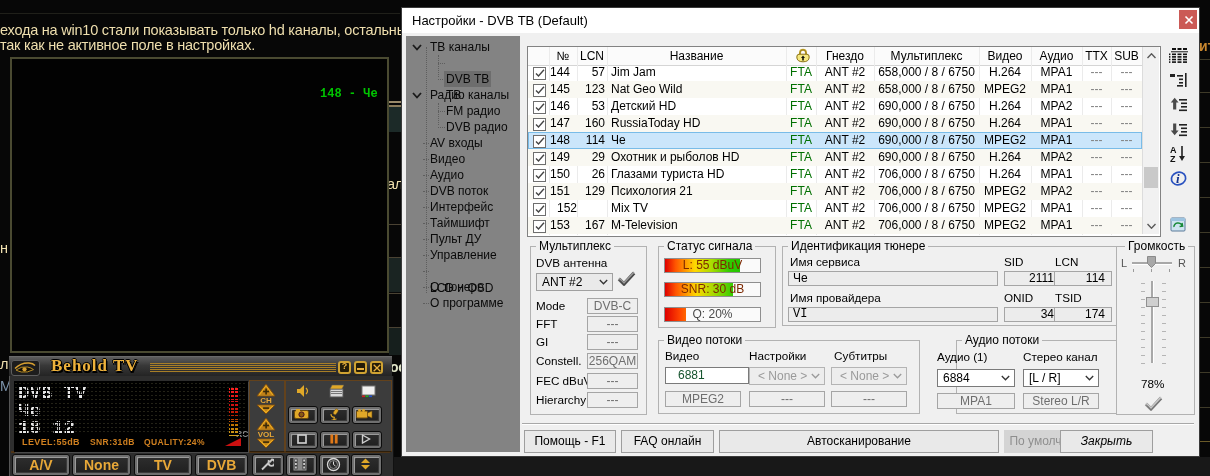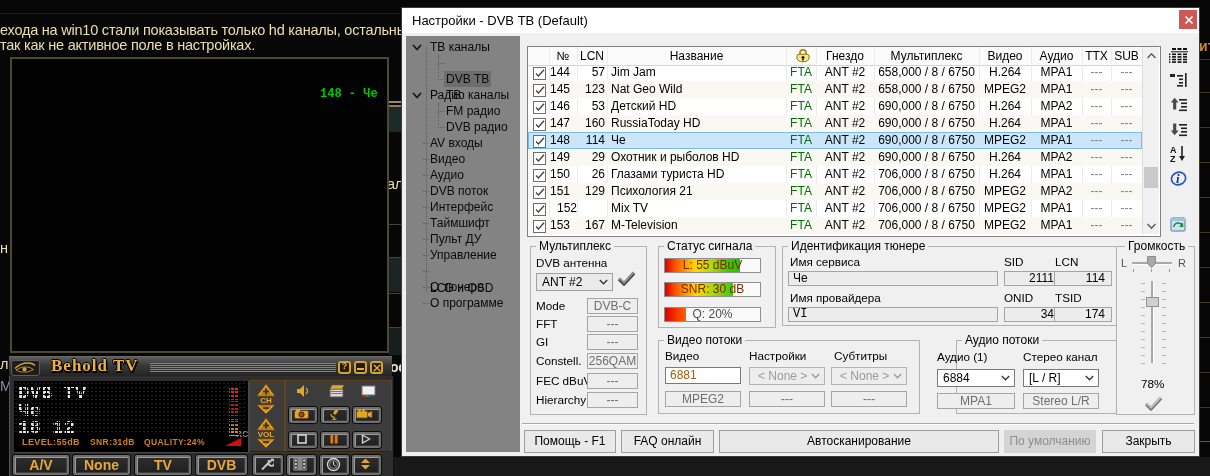--- a/index.html
+++ b/index.html
@@ -40,21 +40,21 @@
 #sbar{position:absolute;left:614px;top:0;width:16px;height:187px;background:#f1f1f1;border-left:1px solid #dcdcdc;}
 .sbtn{position:absolute;left:0;width:16px;height:17px;background:#f1f1f1;}
 #sth{position:absolute;left:1px;top:120px;width:14px;height:21px;background:#c9c9c9;}
 
 .tbi{position:absolute;}
 
 .gb{position:absolute;border:1px solid #b2b2b2;background:#f0f0f0;}
 .gb>b{position:absolute;top:-8px;left:5px;background:#f0f0f0;padding:0 3px;font-weight:normal;font-size:12px;color:#000;white-space:nowrap;}
 .lbl{position:absolute;font-size:11.7px;color:#000;white-space:nowrap;}
 .fld{position:absolute;height:14px;border:1px solid #a5a5a5;background:#eeeeee;font-size:12px;line-height:14px;color:#6e6e6e;text-align:center;}
-.efld{position:absolute;height:15px;border:1px solid #7a7a7a;background:#fff;font-size:12px;line-height:15px;color:#a16207;padding-left:4px;}
+.efld{position:absolute;height:15px;border:1px solid #7a7a7a;background:#fff;font-size:12px;line-height:15px;color:#14532d;padding-left:12px;}
 .rfld{position:absolute;height:13px;border:1px solid #a5a5a5;background:#ececec;font-size:12px;line-height:13px;color:#000;padding-left:13px;}
 .cmb{position:absolute;height:16px;border:1px solid #7a7a7a;background:#fff;font-size:12px;line-height:16px;color:#000;padding-left:5px;}
 .cmb svg,.dcmb svg{position:absolute;right:4px;top:5px;}
 .dcmb{position:absolute;height:16px;border:1px solid #b4b4b4;background:#ededed;font-size:12px;line-height:16px;color:#9a9a9a;padding-left:8px;}
 .bar{position:absolute;width:95px;height:13px;border:1px solid #8f8f8f;background:#fafafa;font-size:12px;line-height:13px;text-align:center;color:#7c2800;}
 .bar i{position:absolute;left:0;top:0;height:13px;font-style:normal;}
 .bar span{position:relative;}
 
 .btn{position:absolute;top:422px;height:21px;background:#e9e9e9;border:1px solid #9e9e9e;font-size:12px;text-align:center;color:#000;}
 .btn div{margin-top:3px;}
@@ -692,16 +692,16 @@
     </div>
   <div class="btn" style="left:219px;width:91px;">
       <div>FAQ онлайн</div>
     </div>
   <div class="btn" style="left:317px;width:278px;">
       <div>Автосканирование</div>
     </div>
   <div class="btn" style="left:602px;width:90px;background:#d4d4d4;border-color:#d4d4d4;color:#8e8e8e;">
       <div>По умолчанию</div>
     </div>
-  <div class="btn" style="left:700px;width:91px;">
+  <div class="btn" style="left:658px;width:91px;font-style:italic;">
       <div>Закрыть</div>
     </div>
 </div>
 
 </body></html>

